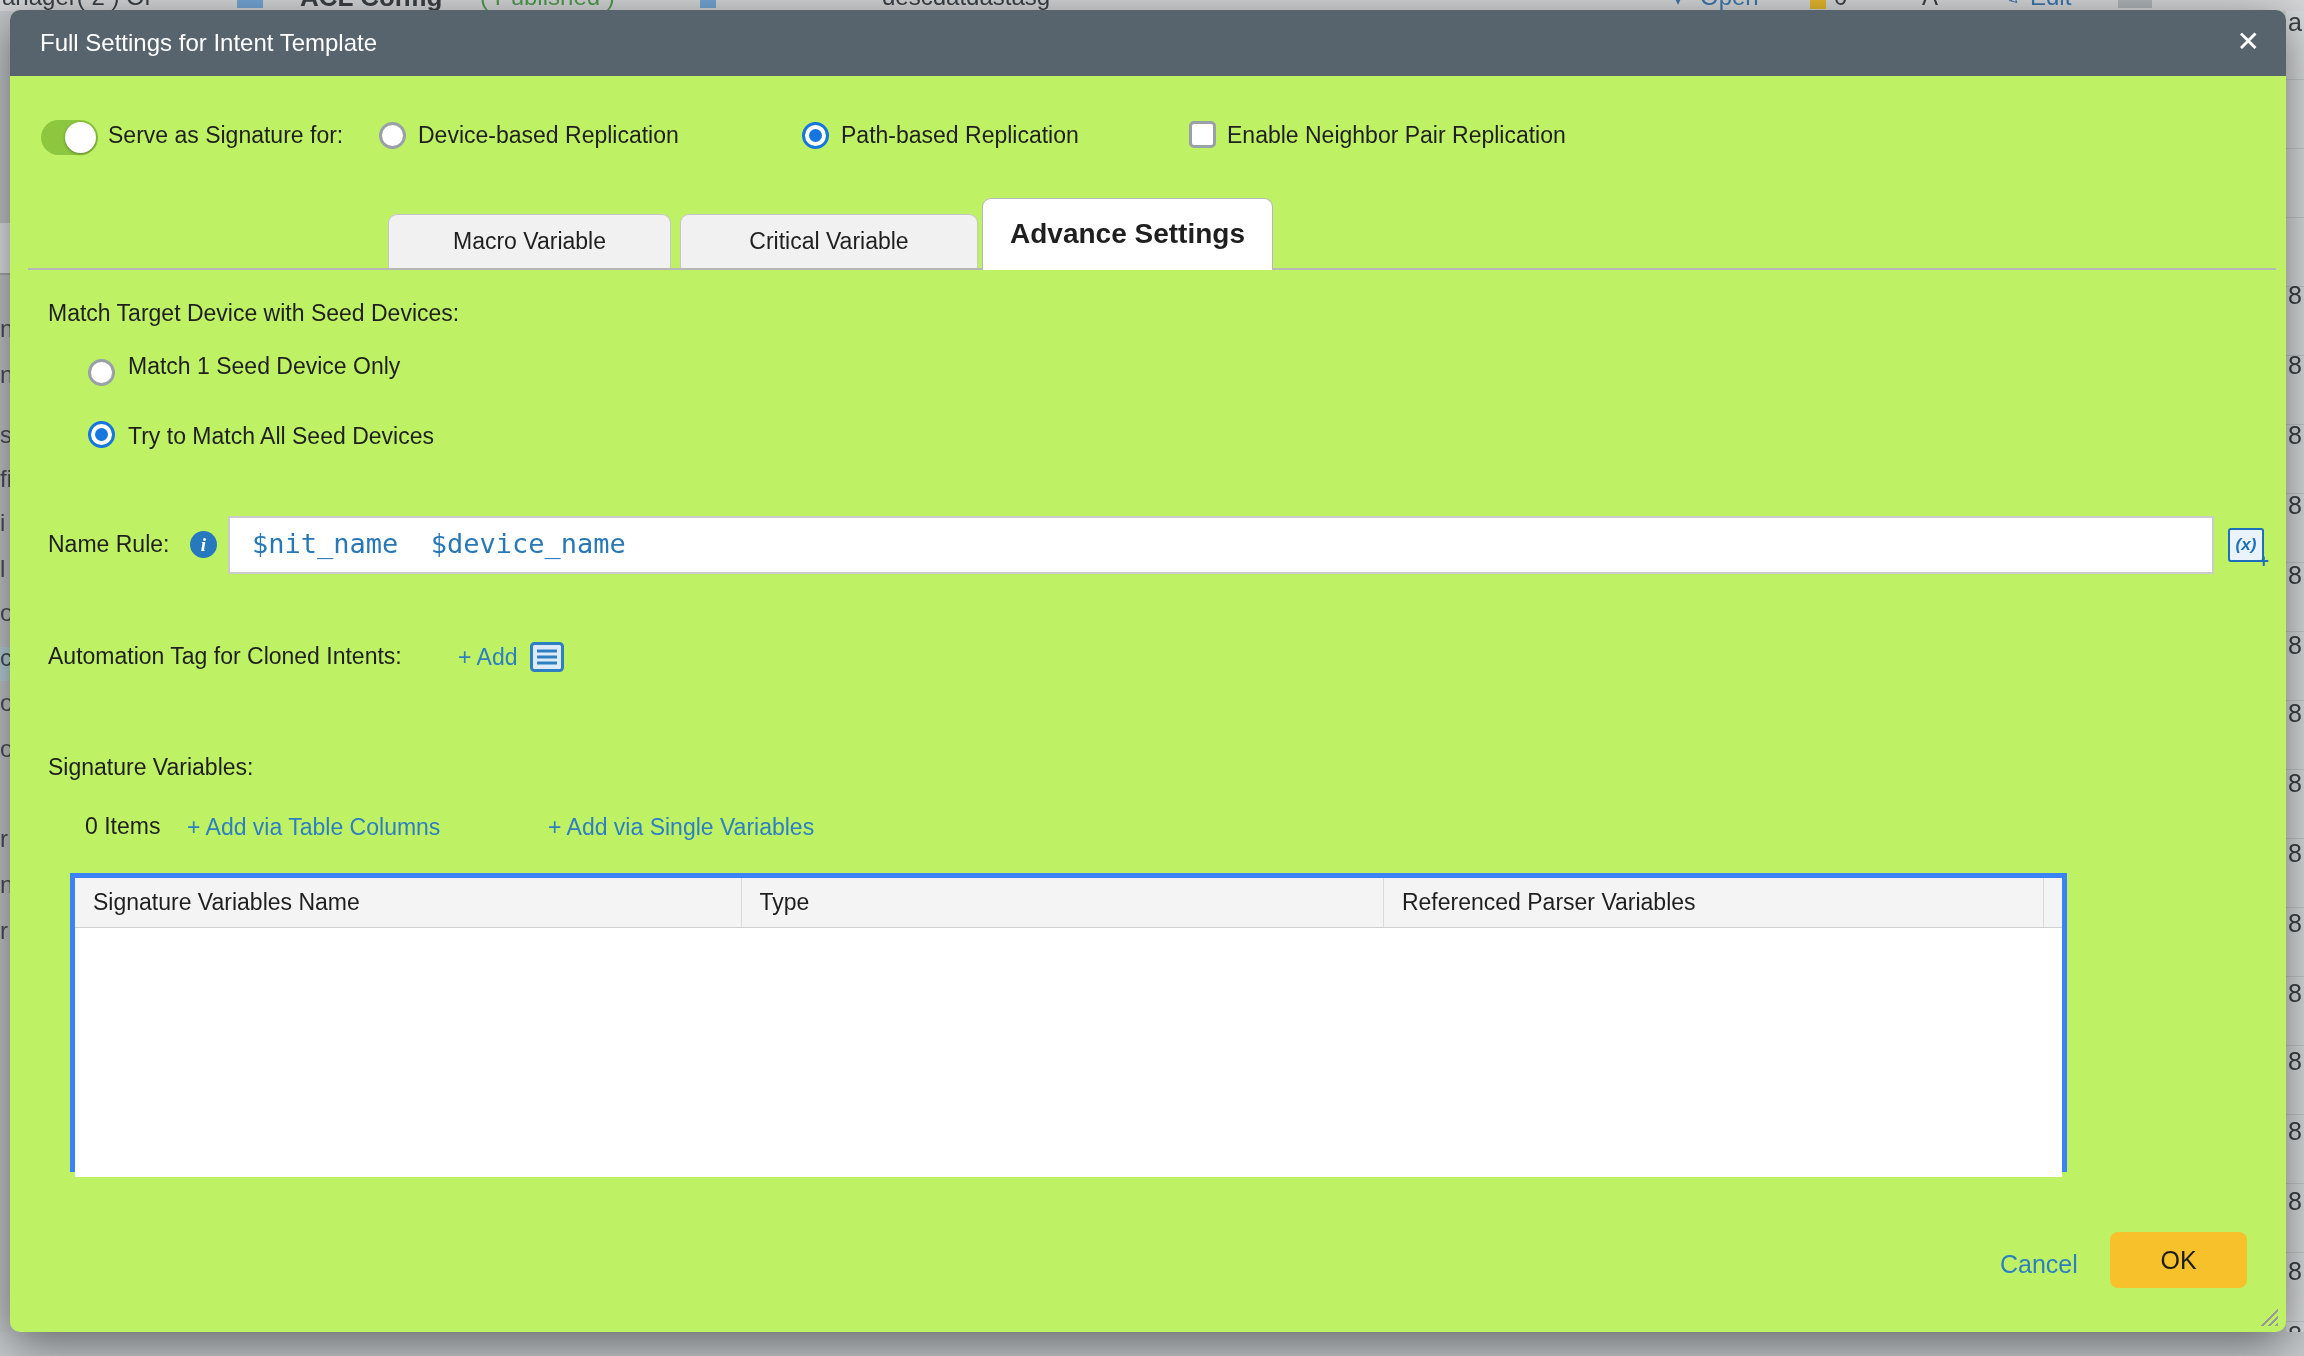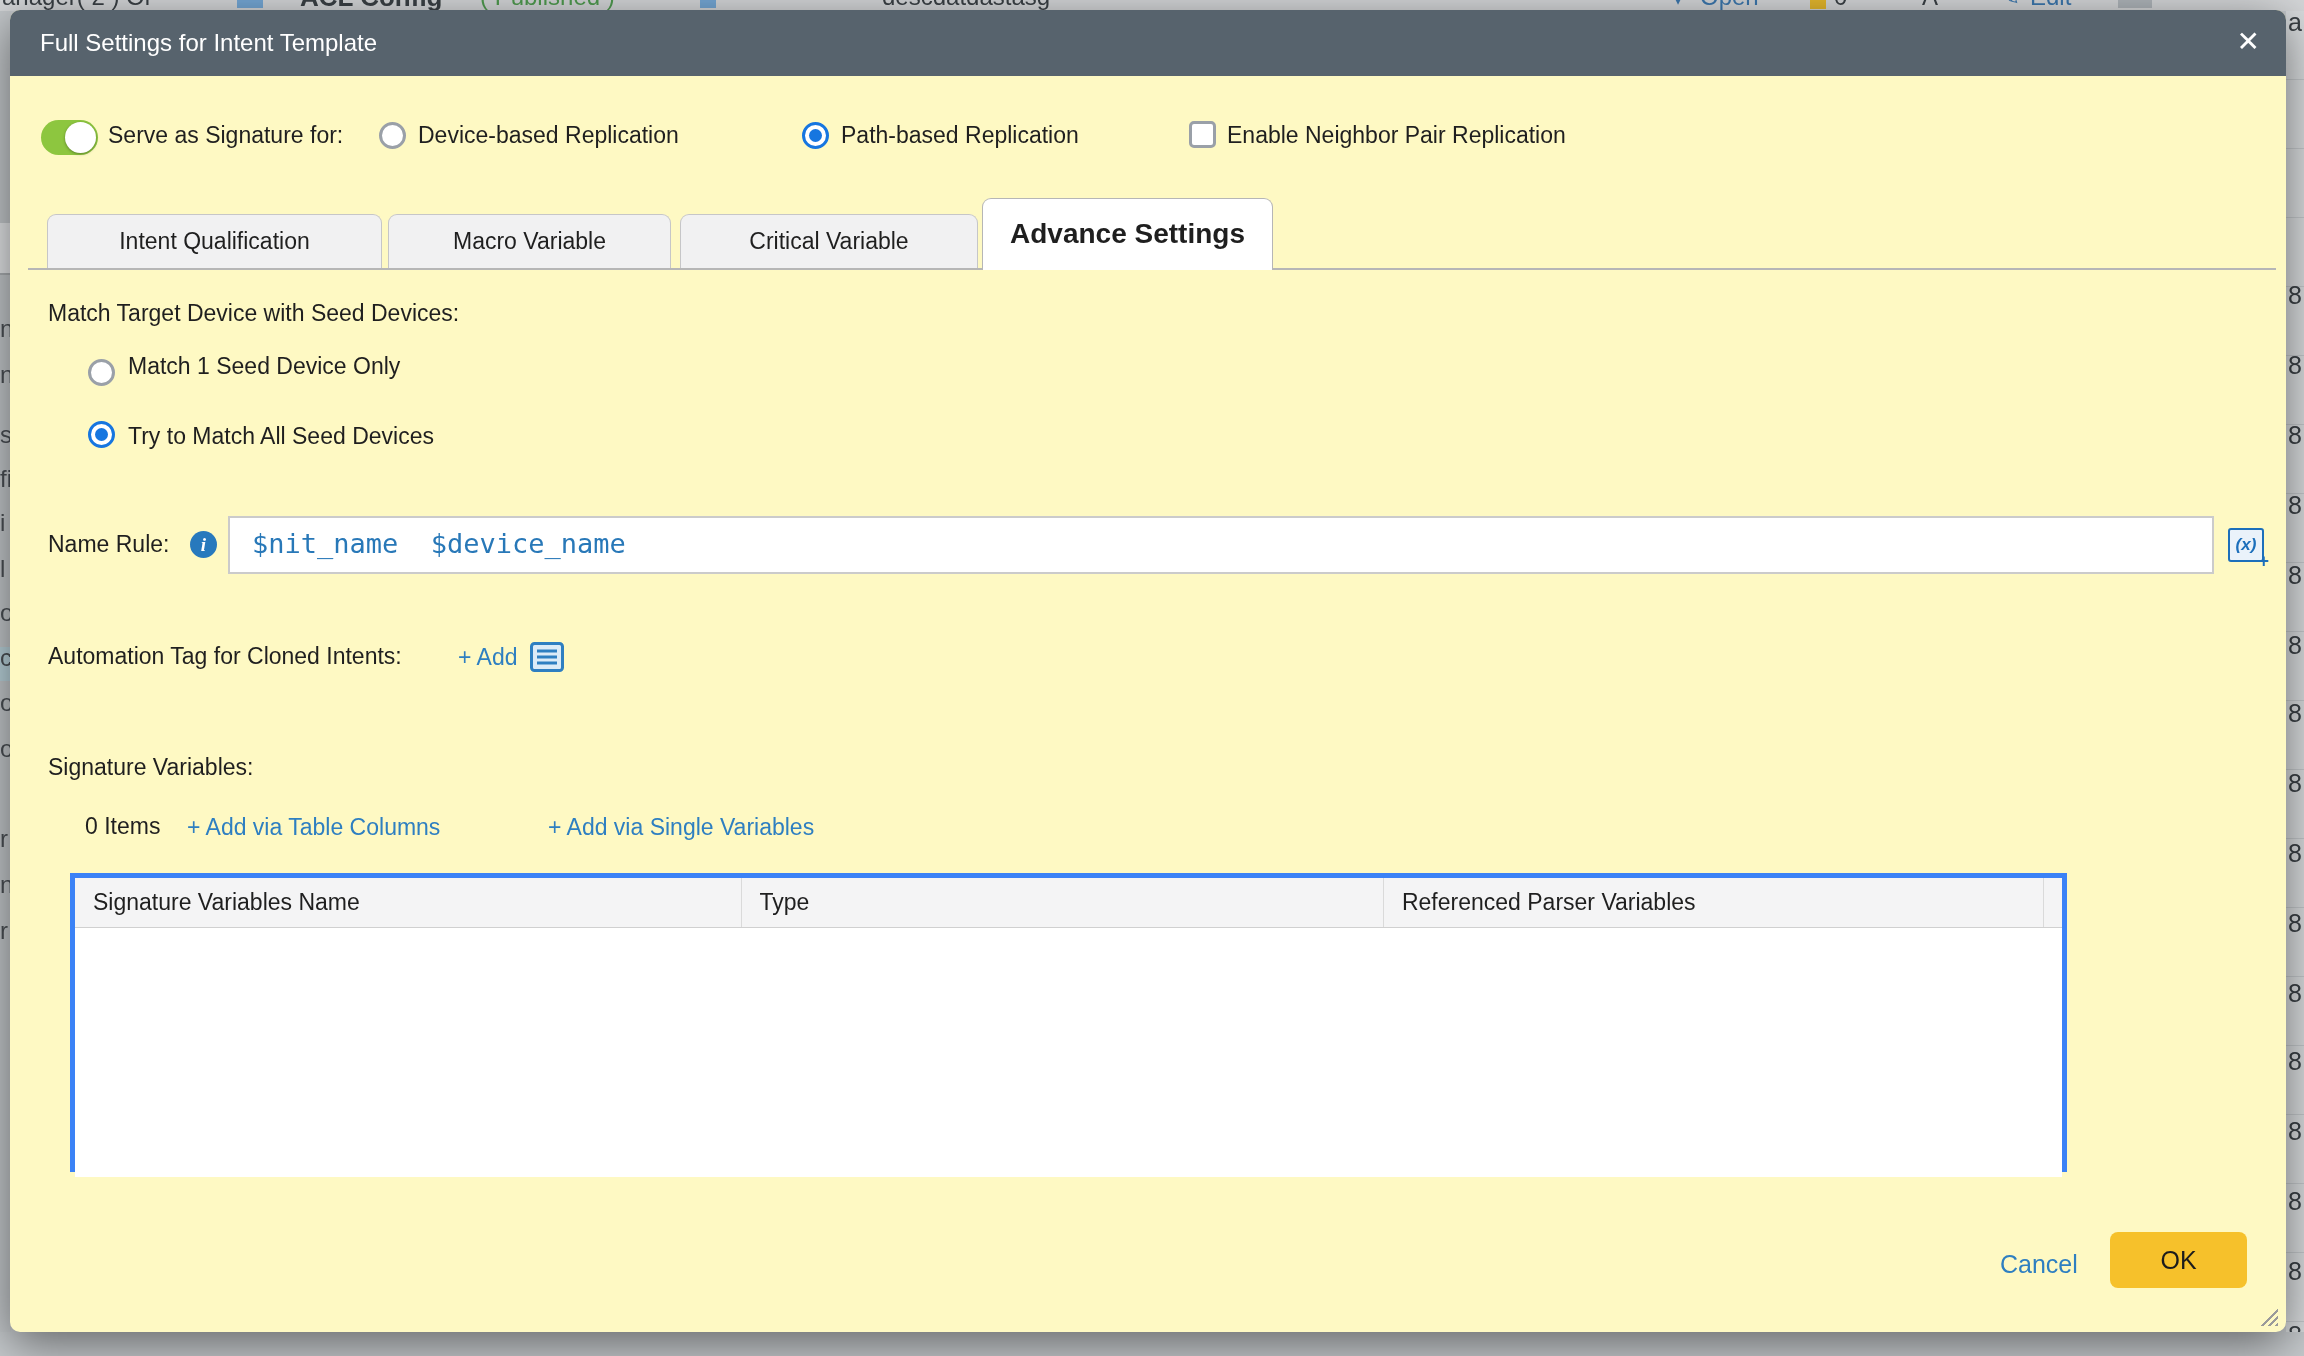--- a/index.html
+++ b/index.html
@@ -23,21 +23,21 @@
   .left-strip .hline{position:absolute;left:0;top:262px;width:11px;height:2px;background:#a9adb0;}
   .left-strip .wseg{position:absolute;left:0;top:212px;width:11px;height:50px;background:#e2e4e6;}
   .right-strip{position:absolute;right:0;top:11px;width:18px;height:1321px;background:#d8dbdd;overflow:hidden;
     background-image:repeating-linear-gradient(to bottom,transparent 0 68px,#c3c7ca 68px 69px);}
   .right-strip .edge-ch{position:absolute;left:2px;font-size:25px;color:#3a4045;line-height:26px;}
   .bottom-strip{position:absolute;left:0;top:1332px;width:2304px;height:24px;
     background:linear-gradient(#9aa1a7,#7b838a);overflow:hidden;}
   .bottom-strip .frag{position:absolute;left:85px;top:-2px;font-size:23px;color:#474d53;}
 
   
-  .modal{position:absolute;left:10px;top:10px;width:2276px;height:1322px;background:#fef9c3;
+  .modal{position:absolute;left:10px;top:10px;width:2276px;height:1322px;background:#bef264;
     border-radius:10px;box-shadow:0 12px 48px rgba(0,0,0,.5);overflow:hidden;}
   .modal-header{position:absolute;left:0;top:0;width:100%;height:66px;background:#57636D;}
   .modal-title{position:absolute;left:30px;top:0;line-height:66px;color:#fff;font-size:24px;}
   .close-btn{position:absolute;right:20px;top:0;line-height:64px;color:#fff;font-size:28px;cursor:pointer;padding:0 6px;}
 
   .lbl{position:absolute;font-size:23px;color:#1f1f1f;white-space:nowrap;}
   .link{position:absolute;font-size:23px;color:#2E7FC1;white-space:nowrap;cursor:pointer;}
 
   
   .toggle{position:absolute;left:31px;top:110px;width:57px;height:35px;border-radius:18px;background:#8DC63F;cursor:pointer;}
@@ -153,21 +153,20 @@
   </div>
   <span class="lbl" style="left:98px;top:112px">Serve as Signature for:</span>
   <span class="radio" style="left:369px;top:112px"></span>
   <span class="lbl" style="left:408px;top:112px">Device-based Replication</span>
   <span class="radio selected" style="left:792px;top:112px"></span>
   <span class="lbl" style="left:831px;top:112px">Path-based Replication</span>
   <span class="checkbox" style="left:1179px;top:111px"></span>
   <span class="lbl" style="left:1217px;top:112px">Enable Neighbor Pair Replication</span>
 
   <div class="tab-line"></div>
-  <div class="tab" style="left:37px;width:335px">Intent Qualification</div>
   <div class="tab" style="left:670px;width:298px">Critical Variable</div>
   <div class="tab" style="left:378px;width:283px">Macro Variable</div>
   <div class="tab active" style="left:972px;width:291px">Advance Settings</div>
 
   <span class="lbl" style="left:38px;top:290px">Match Target Device with Seed Devices:</span>
   <span class="radio" style="left:78px;top:349px"></span>
   <span class="lbl" style="left:118px;top:343px">Match 1 Seed Device Only</span>
   <span class="radio selected" style="left:78px;top:411px"></span>
   <span class="lbl" style="left:118px;top:413px">Try to Match All Seed Devices</span>
 

